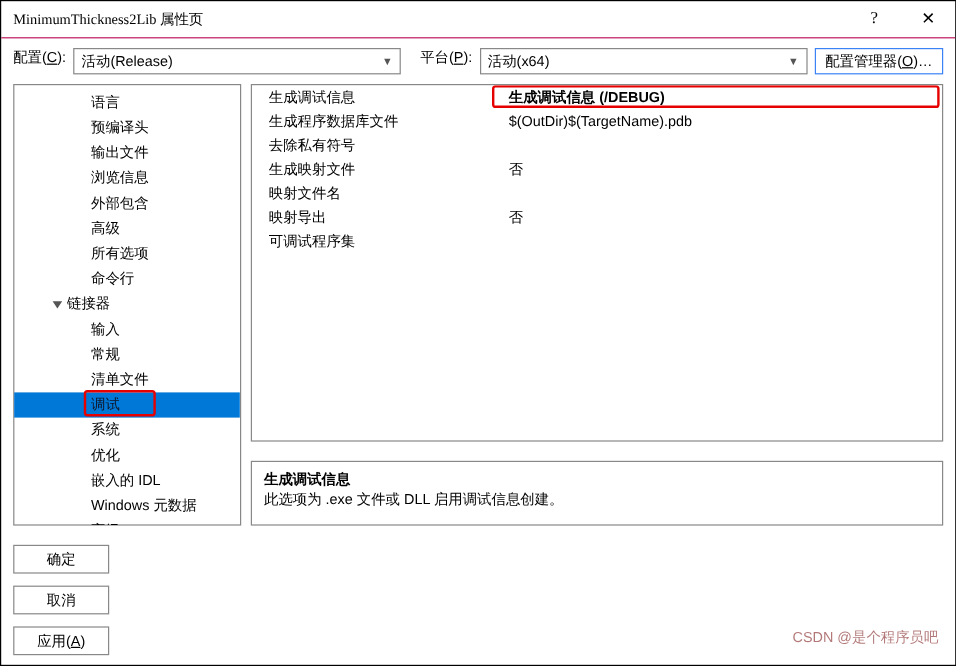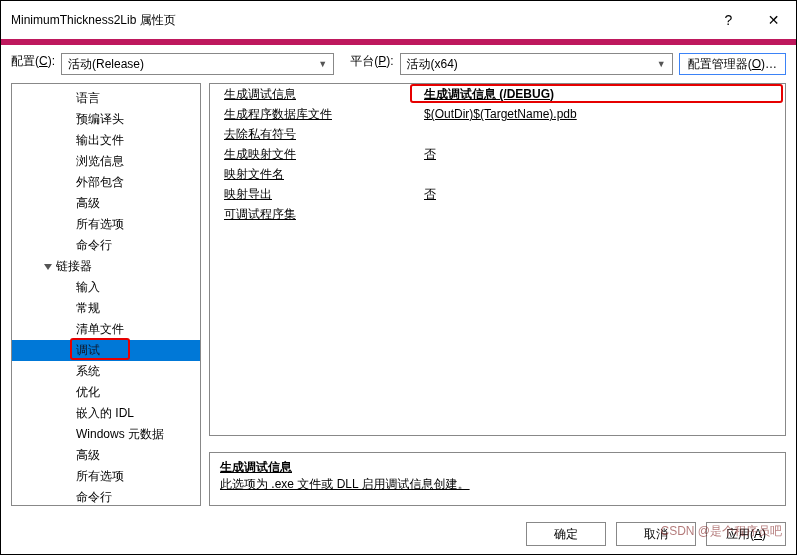--- a/index.html
+++ b/index.html
@@ -11,24 +11,25 @@
   background: #fff;
 }
 .window {
   width: 797px; height: 555px;
   border: 1px solid #000;
   background: #fff;
   display: flex; flex-direction: column;
   position: relative;
 }
 .titlebar {
-  height: 44px;
+  height: 31px;
   display: flex; align-items: center;
   padding: 0 0 0 10px;
-  border-bottom: 6px solid #be185d;
+  border-bottom: 1px solid #be185d;
+  font-family: Liberation Serif, serif;
 }
 .titlebar .title { flex: 1; }
 .titlebar .wbtn {
   width: 45px; height: 32px;
   display: flex; align-items: center; justify-content: center;
   font-size: 14px;
 }
 .config-row {
   display: flex; 
   padding: 8px 10px; gap: 6px;
@@ -88,21 +89,20 @@
   position: absolute;
   border: 2px solid #e60000;
   border-radius: 3px;
   pointer-events: none;
 }
 .right-pane {
   flex: 1;
   display: flex; flex-direction: column;
   gap: 16px;
   min-height: 0;
-  text-decoration: underline;
 }
 .grid-box {
   flex: 1;
   border: 1px solid #888;
   overflow: auto;
   position: relative;
 }
 .prow {
   display: flex;
   height: 20px;
@@ -117,21 +117,21 @@
   padding-left: 14px;
 }
 .descbox {
   border: 1px solid #888;
   padding: 6px 10px;
   min-height: 54px;
 }
 .descbox .dtitle { font-weight: bold; }
 .buttons {
   display: flex; justify-content: flex-end;
-  gap: 10px; padding: 8px 10px;
+  gap: 10px; padding: 8px 10px; flex-direction: column;
 }
 .btn {
   border: 1px solid #888;
   background: #fff;
   width: 80px; height: 24px;
   display: flex; align-items: center; justify-content: center;
 }
 .watermark {
   position: absolute;
   right: 14px; bottom: 14px;

